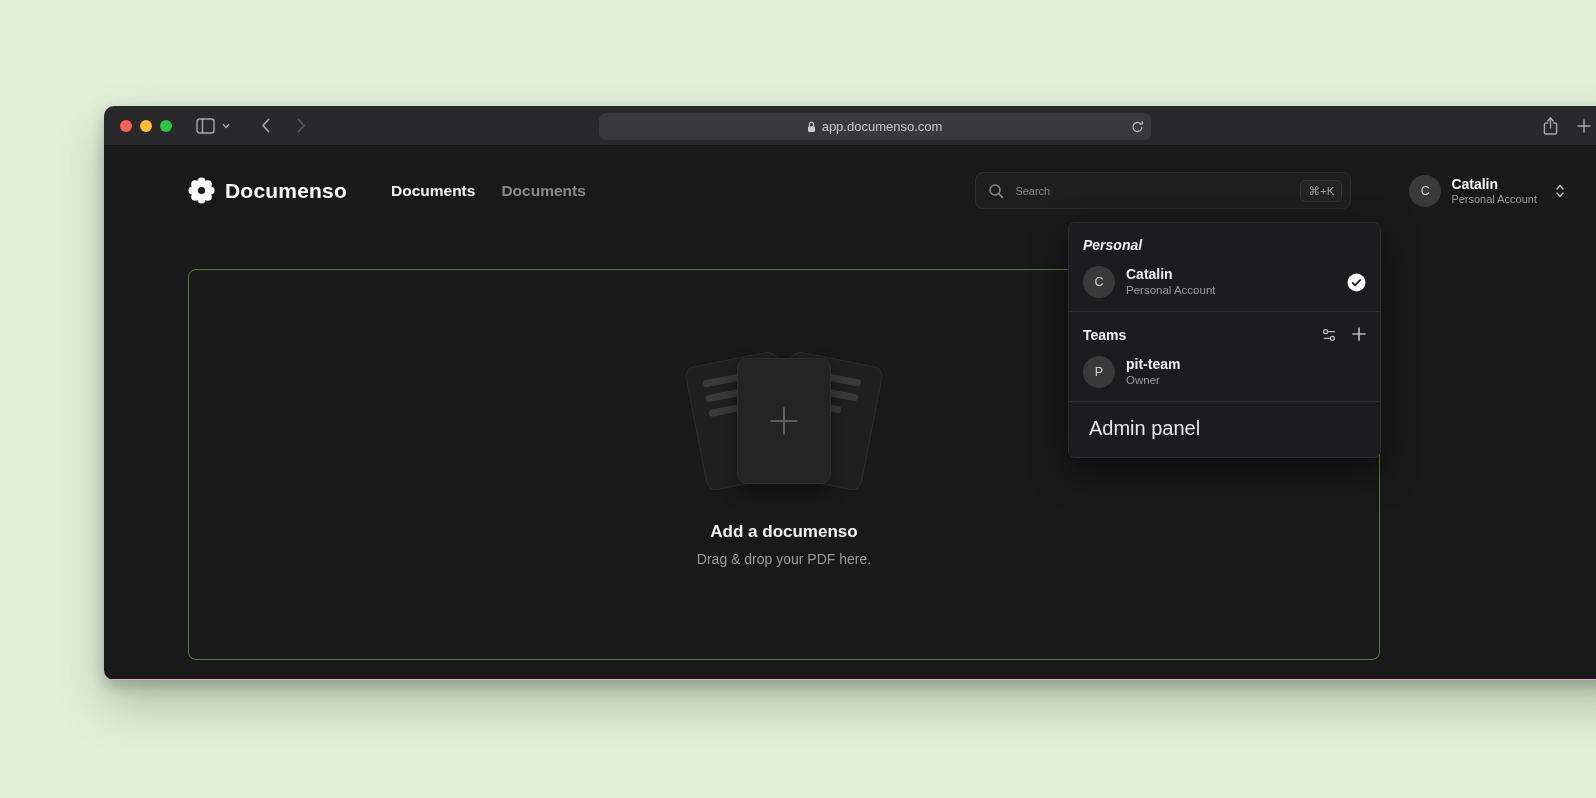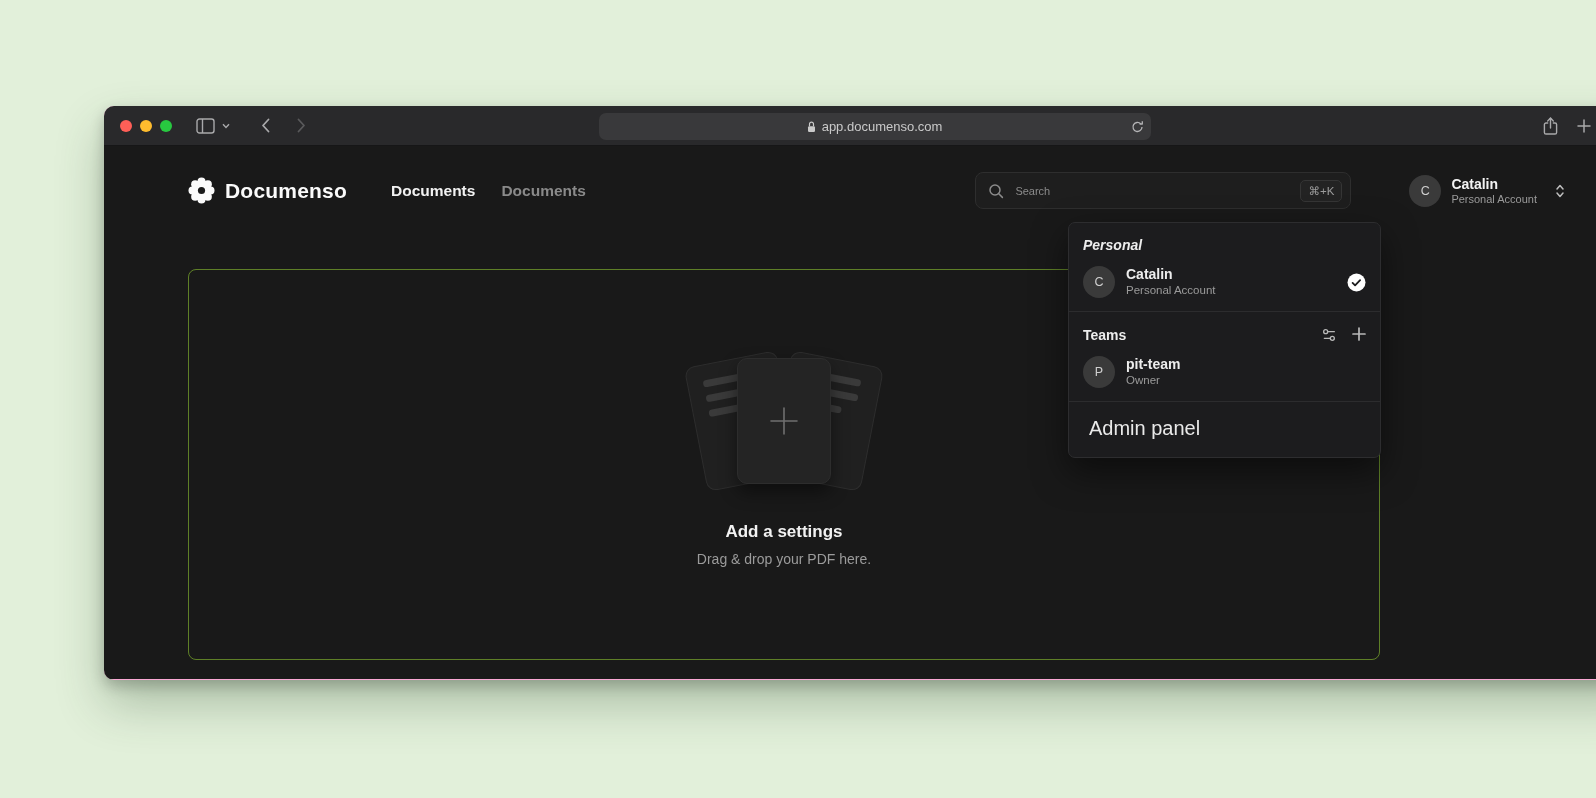--- a/index.html
+++ b/index.html
@@ -263,21 +263,21 @@
           <div class="stripe" style="width:58px"></div>
           <div class="stripe" style="width:58px"></div>
           <div class="stripe" style="width:44px"></div>
         </div>
         <div class="card center">
           <svg width="34" height="34" viewBox="0 0 34 34" fill="none" stroke="currentColor" stroke-width="1.6" stroke-linecap="round">
               <path d="M17 4v26M4 17h26"></path>
             </svg>
         </div>
       </div>
-      <div class="dz-title">Add a settings</div>
+      <div class="dz-title">Add a documenso</div>
       <div class="dz-sub">Drag &amp; drop your PDF here.</div>
     </div>
 
     <div class="menu">
       <div class="menu-label pad">Personal</div>
 
       <div class="m-row">
         <span class="avatar">C</span>
         <span class="m-col">
           <span class="m-name">Catalin</span>

